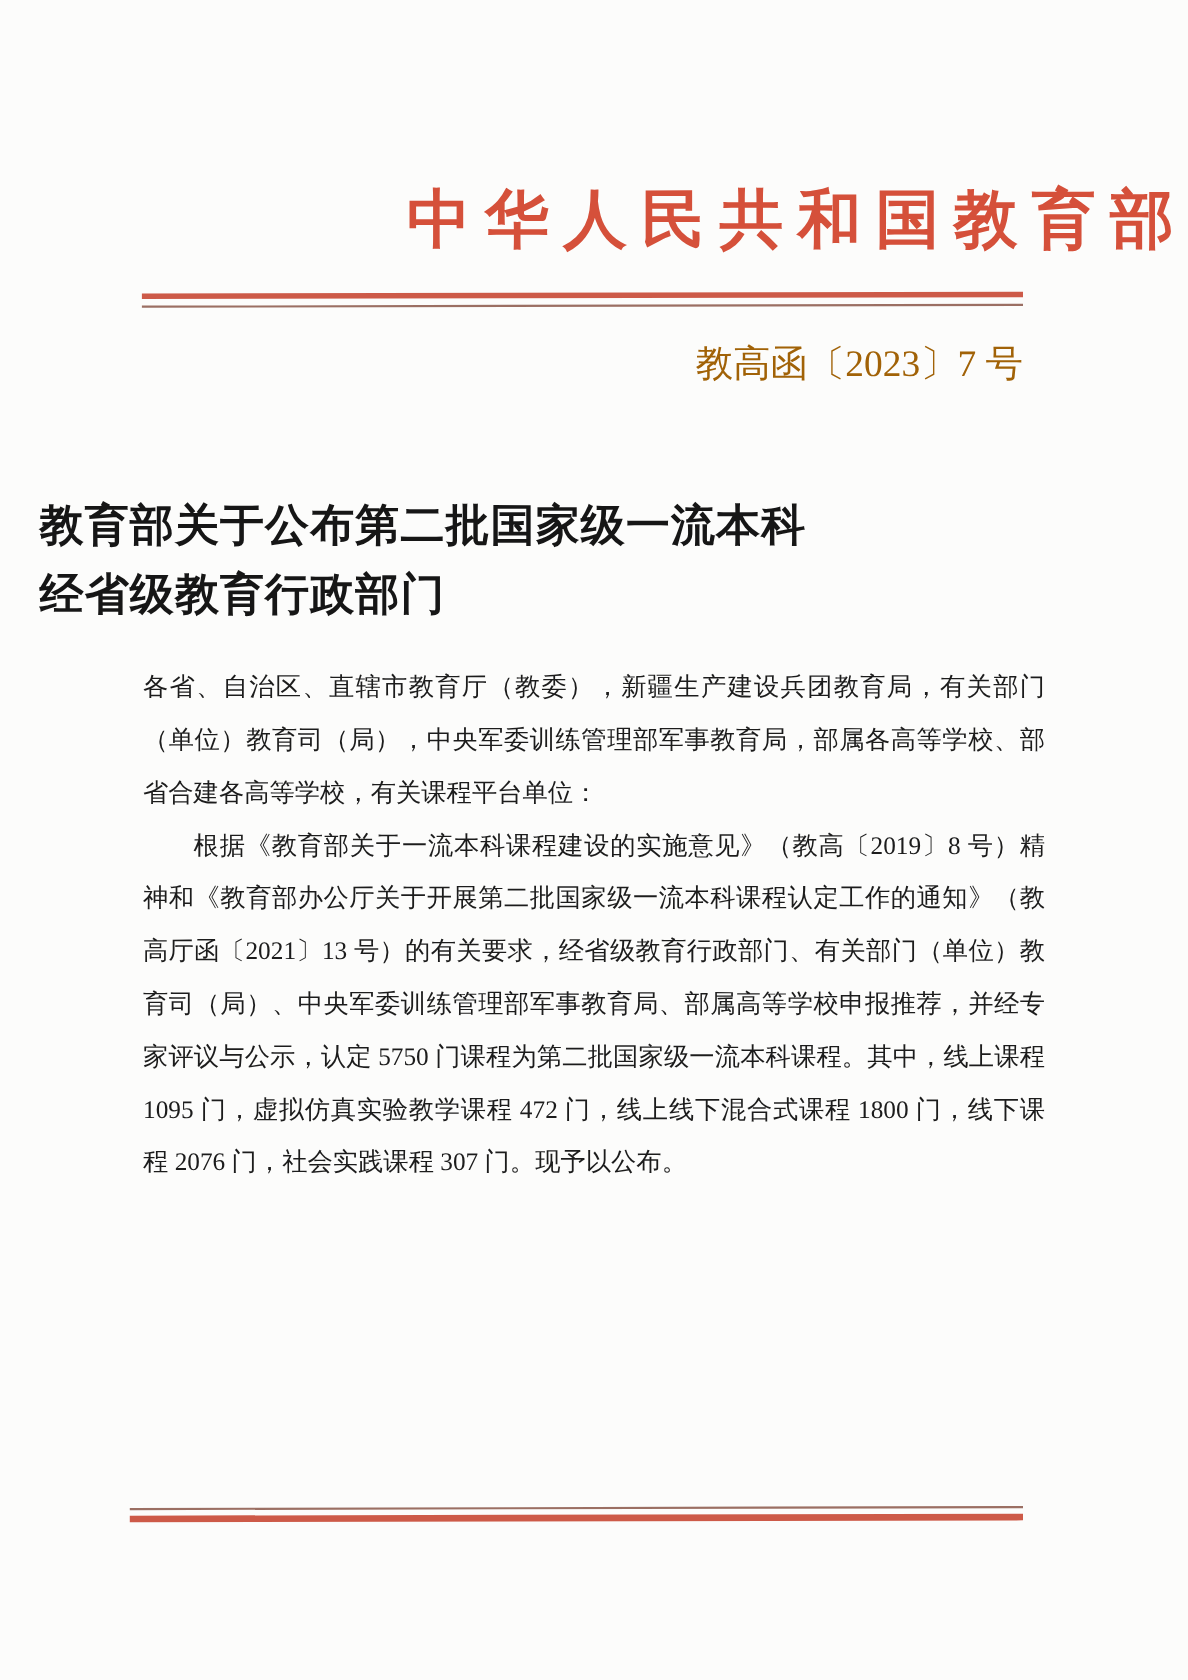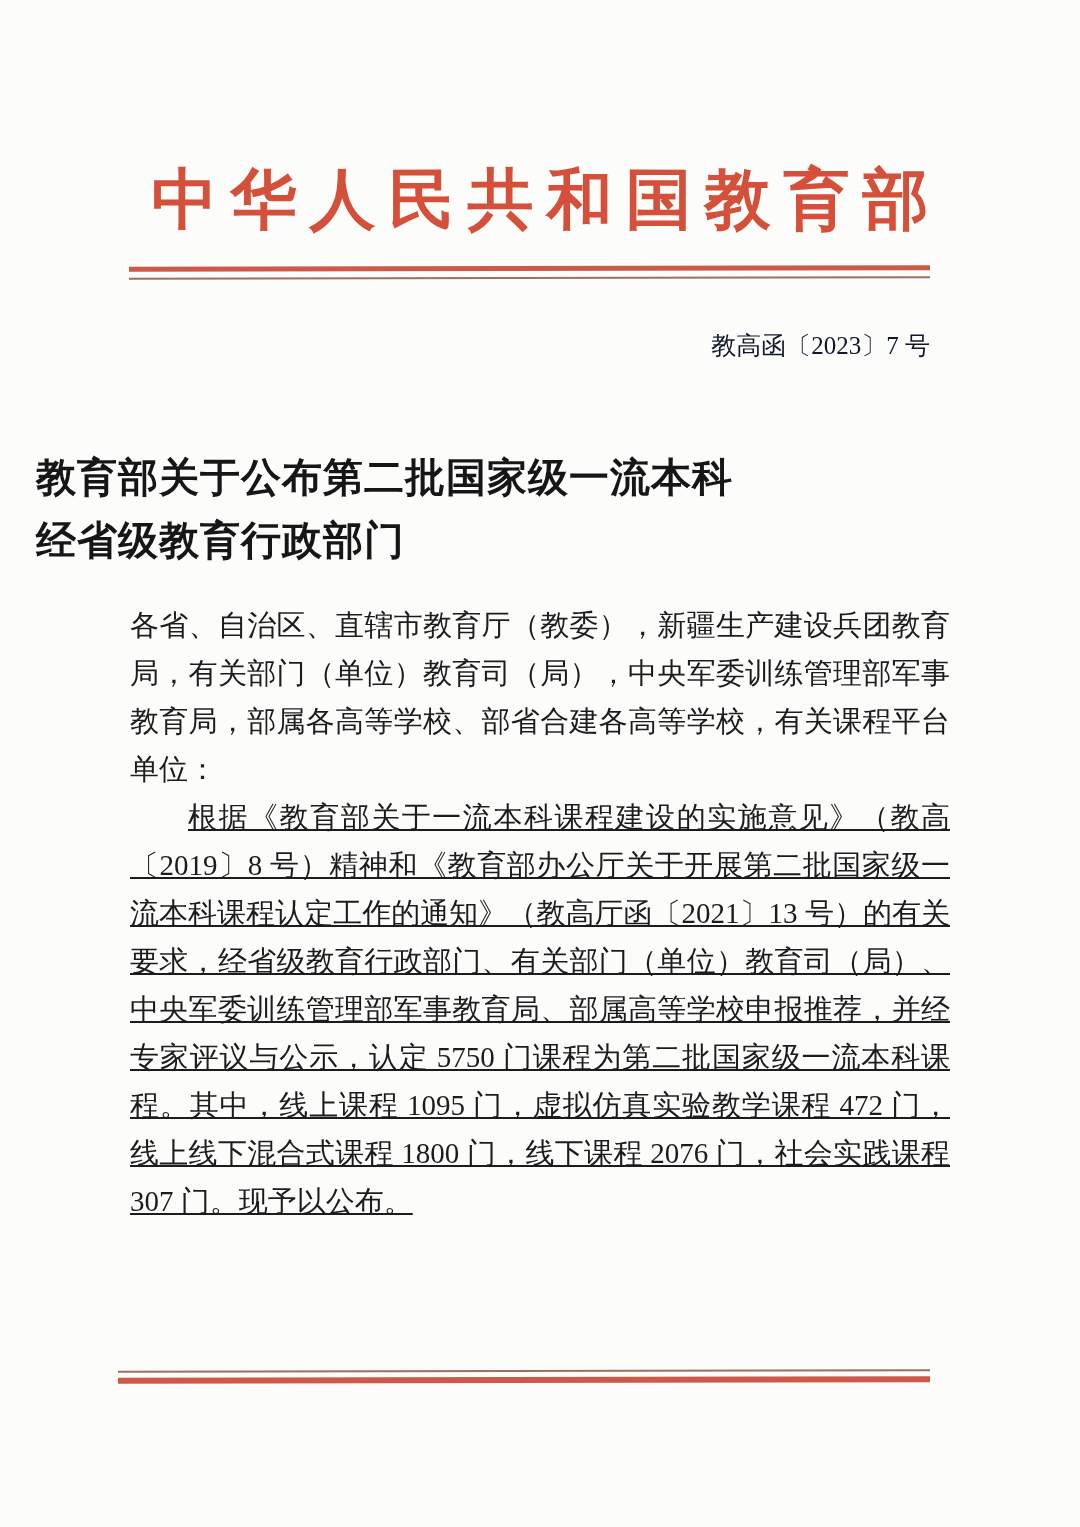--- a/index.html
+++ b/index.html
@@ -17,22 +17,22 @@
     font-family: "Liberation Serif", "DejaVu Serif", serif;
     color: #1e1e1e;
   }
 
   
   .ministry-name {
     position: absolute;
     top: 158px;
     left: 0;
     width: 100%;
-    text-align: center;
-    font-size: 66px;
+    text-align: right;
+    font-size: 58px;
     line-height: 84px;
     font-weight: bold;
     color: #d5503a;
     letter-spacing: 13px;
     padding-left: 13px; 
     box-sizing: border-box;
     white-space: nowrap;
   }
   .rule-top-thick {
     position: absolute;
@@ -49,25 +49,25 @@
     left: 129px;
     width: 801px;
     height: 2px;
     background: #9b6f63;
     transform: rotate(-0.12deg);
   }
 
   
   .doc-number {
     position: absolute;
-    top: 324px;
+    top: 310px;
     right: 150px;
-    font-size: 25px;
+    font-size: 34px;
     line-height: 44px;
-    color: #0f172a;
+    color: #a16207;
     white-space: nowrap;
   }
 
   
   .doc-title {
     position: absolute;
     top: 446px;
     left: 0;
     width: 100%;
     text-align: left;
@@ -78,31 +78,30 @@
     letter-spacing: 1px;
     padding-left: 36px;
   }
 
   
   .body-text {
     position: absolute;
     top: 601px;
     left: 130px;
     width: 820px;
-    font-size: 29px;
+    font-size: 23px;
     line-height: 48px;
     color: #1c1c1c;
     text-align: justify;
   }
   .body-text p {
     margin: 0;
   }
   .body-text p.indent {
     text-indent: 2em;
-    text-decoration: underline;
   }
 
   
   .rule-bottom-thin {
     position: absolute;
     top: 1370px;
     left: 118px;
     width: 812px;
     height: 2px;
     background: #9b6f63;

